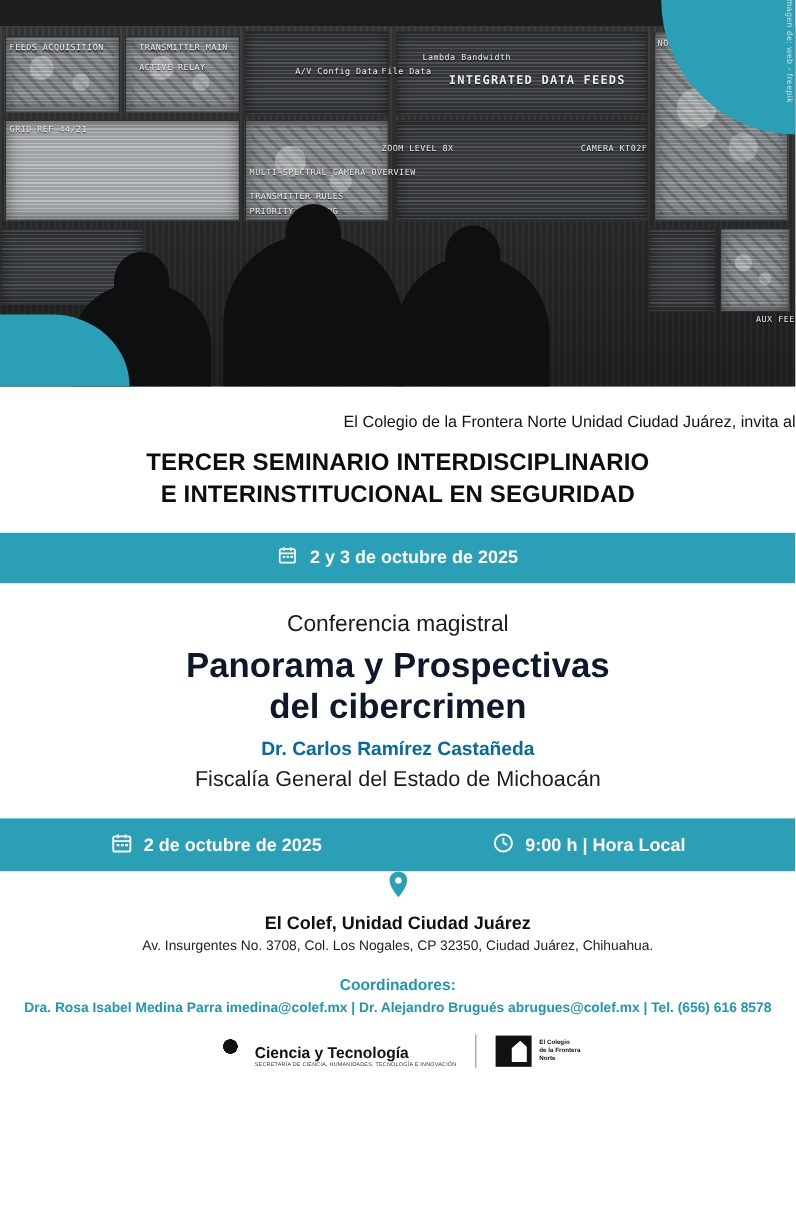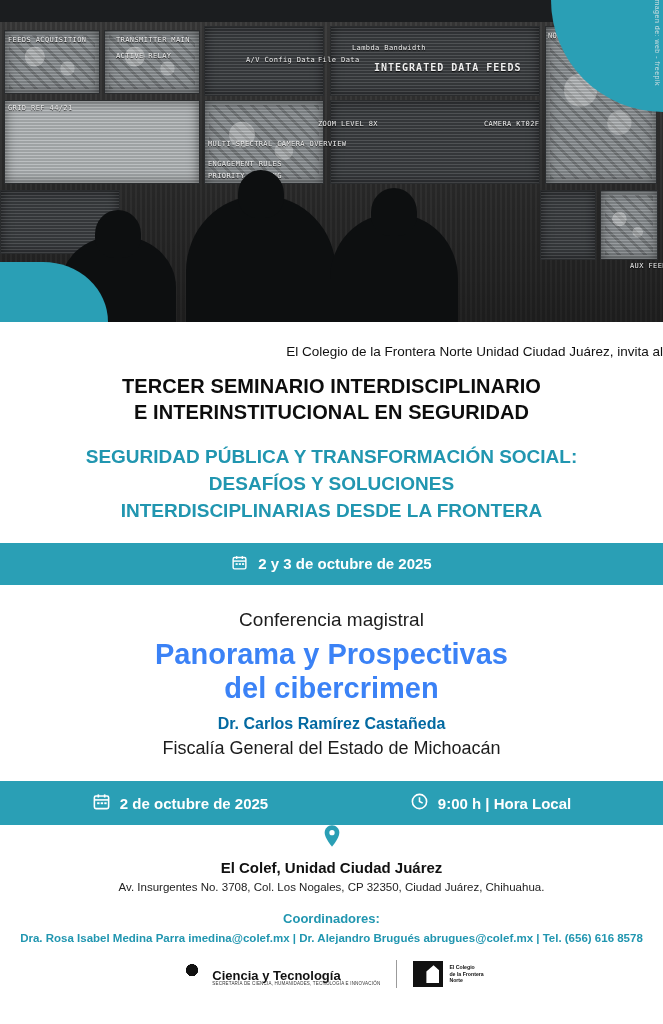--- a/index.html
+++ b/index.html
@@ -167,21 +167,21 @@
   }
   .conf-kicker {
     font-size: 19px;
     color: #1c1c1c;
   }
   .conf-title {
     font-size: 29px;
     font-weight: bold;
     line-height: 1.18;
     margin-top: 6px;
-    color: #3b82f6;
+    color: #0f172a;
   }
   .conf-speaker {
     font-size: 16px;
     font-weight: bold;
     margin-top: 10px;
     color: #0369a1;
   }
   .conf-affil {
     font-size: 18px;
     margin-top: 5px;
@@ -325,21 +325,21 @@
 
     <span class="scr-label big" style="left:374px; top:62px;">INTEGRATED DATA FEEDS</span>
     <span class="scr-label" style="left:318px; top:120px;">ZOOM LEVEL 8X</span>
     <span class="scr-label" style="left:484px; top:120px;">CAMERA KT02F</span>
     <span class="scr-label" style="left:208px; top:140px;">MULTI-SPECTRAL CAMERA OVERVIEW</span>
     <span class="scr-label" style="left:246px; top:56px;">A/V Config Data</span>
     <span class="scr-label" style="left:318px; top:56px;">File Data</span>
     <span class="scr-label" style="left:352px; top:44px;">Lambda Bandwidth</span>
     <span class="scr-label" style="left:116px; top:36px;">TRANSMITTER MAIN</span>
     <span class="scr-label" style="left:116px; top:52px;">ACTIVE RELAY</span>
-    <span class="scr-label" style="left:208px; top:160px;">ENGAGEMENT RULES</span>
+    <span class="scr-label" style="left:208px; top:160px;">TRANSMITTER RULES</span>
     <span class="scr-label" style="left:208px; top:172px;">PRIORITY TASKING</span>
     <span class="scr-label" style="left:8px;   top:36px;">FEEDS ACQUISITION</span>
     <span class="scr-label" style="left:8px;   top:104px;">GRID REF 44/21</span>
     <span class="scr-label" style="left:548px; top:32px;">NODE STATUS</span>
     <span class="scr-label" style="left:630px; top:262px;">AUX FEED</span>
 
     <div class="silhouette" style="left:186px; top:196px; width:150px; height:126px;">
         <span class="head"></span>
       </div>
     <div class="silhouette" style="left:330px; top:214px; width:128px; height:108px;">
@@ -354,25 +354,20 @@
     <div class="hero-credit">Imagen de: web - freepik</div>
   </div>
 
   <div class="invite">El Colegio de la Frontera Norte Unidad Ciudad Juárez, invita al</div>
 
   <div class="title-main">
     <div>TERCER SEMINARIO INTERDISCIPLINARIO</div>
     <div>E INTERINSTITUCIONAL EN SEGURIDAD</div>
   </div>
 
-  <div class="title-sub">
-    <div>SEGURIDAD PÚBLICA Y TRANSFORMACIÓN SOCIAL:</div>
-    <div>DESAFÍOS Y SOLUCIONES</div>
-    <div>INTERDISCIPLINARIAS DESDE LA FRONTERA</div>
-  </div>
 
   <div class="bar bar-dates">
     <span class="ico">
       <svg width="17" height="17" viewBox="0 0 24 24" fill="none" stroke="#ffffff" stroke-width="2">
         <rect x="3" y="5" width="18" height="16" rx="2"></rect>
         <line x1="3" y1="10" x2="21" y2="10"></line>
         <line x1="8" y1="3" x2="8" y2="7"></line>
         <line x1="16" y1="3" x2="16" y2="7"></line>
         <rect x="6.5" y="13" width="3" height="2.4" fill="#ffffff" stroke="none"></rect>
         <rect x="11" y="13" width="3" height="2.4" fill="#ffffff" stroke="none"></rect>

